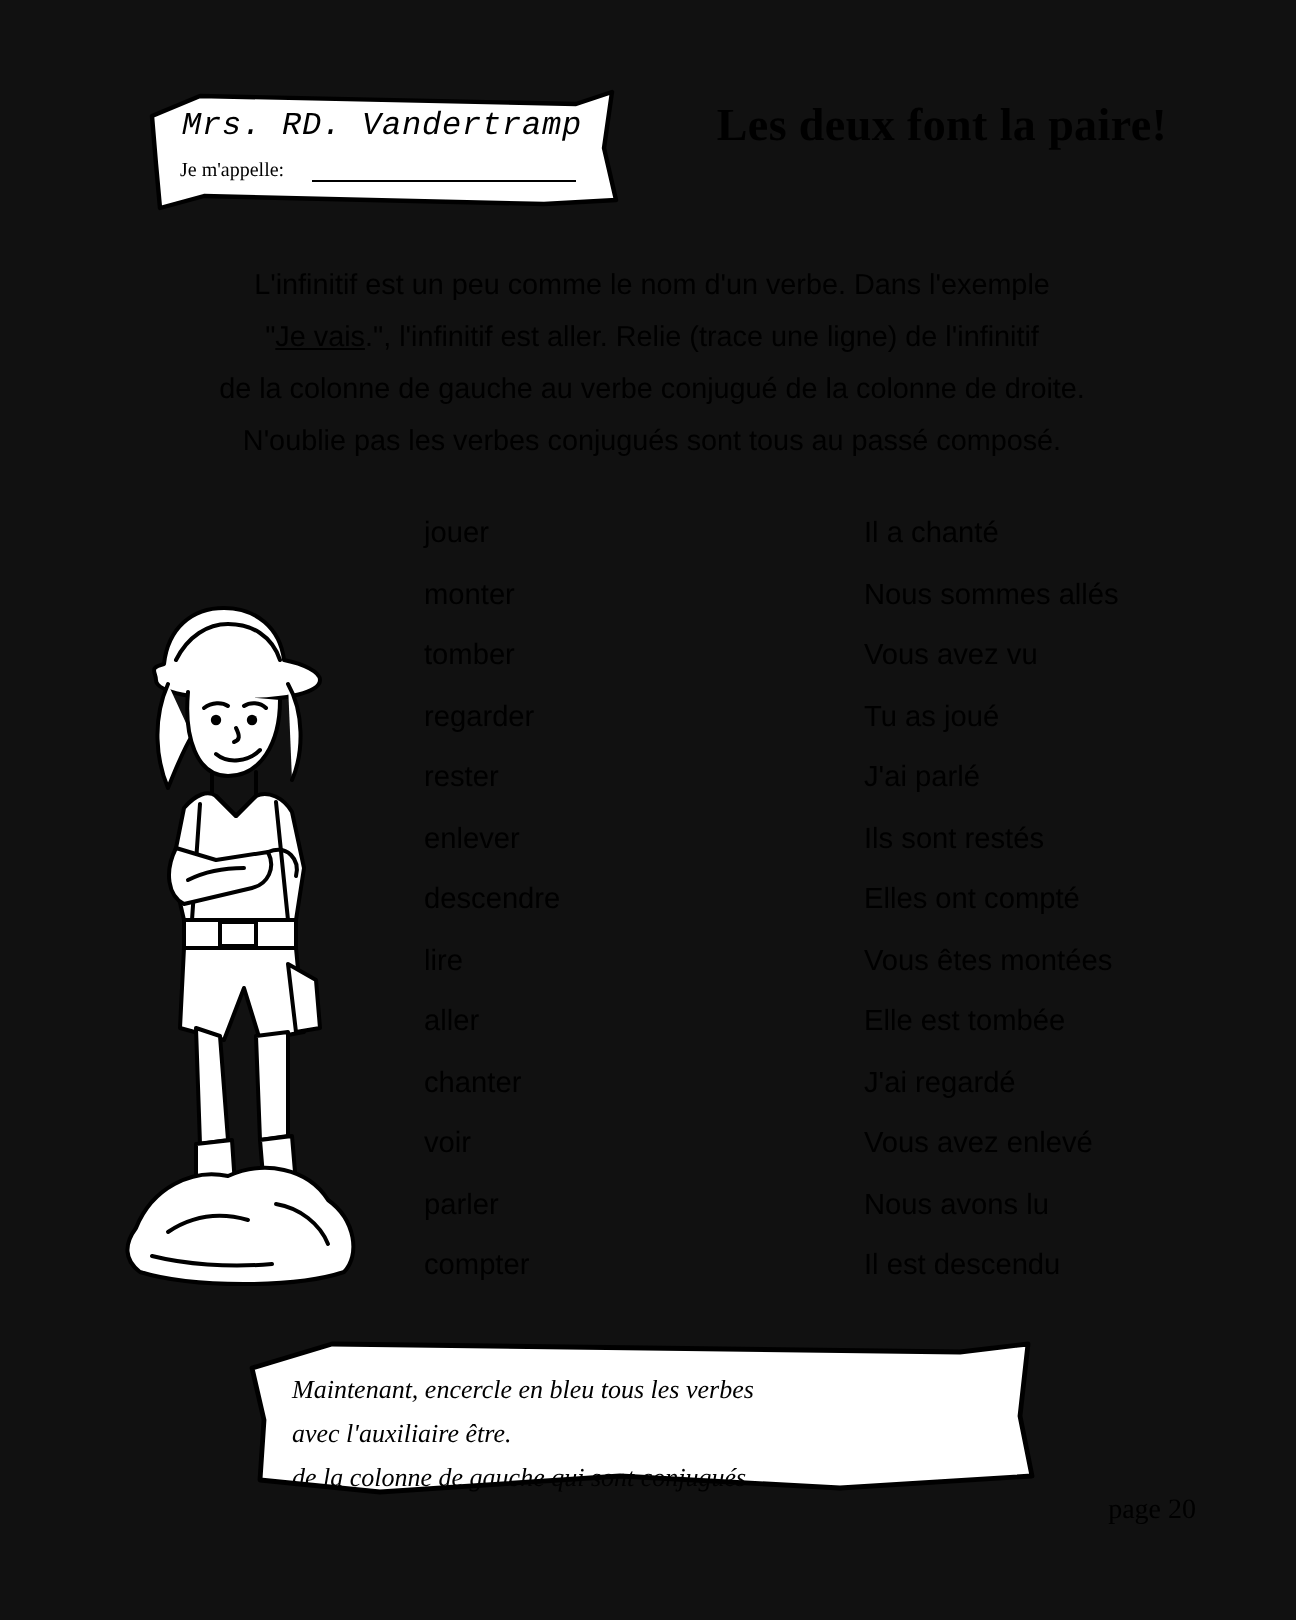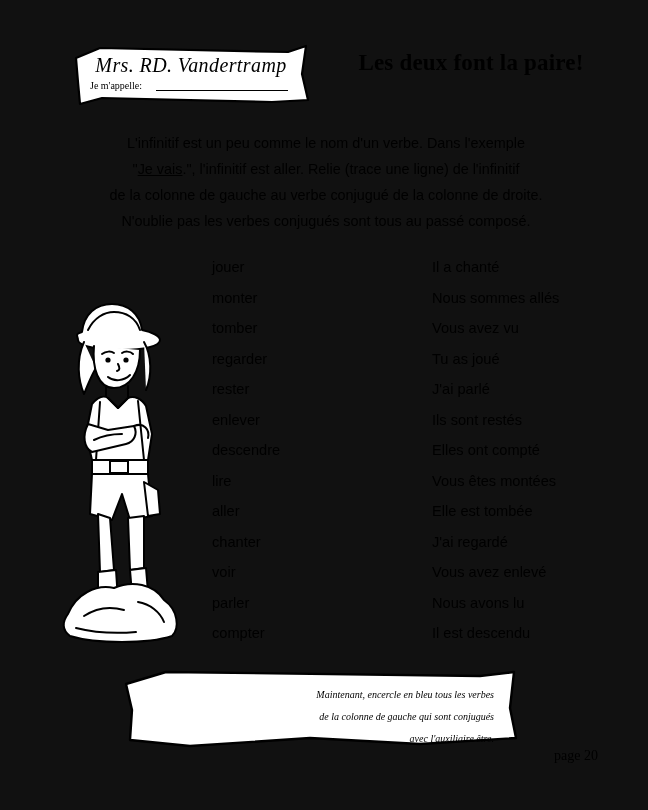--- a/index.html
+++ b/index.html
@@ -50,23 +50,23 @@
     top: 22px;
     width: 238px;
     height: 62px;
   }
   .name-box svg { position: absolute; left: 0; top: 0; }
   .name-title {
     position: absolute;
     left: 0; top: 10px;
     width: 238px;
     text-align: center;
-    font-family: Liberation Serif, serif;
+    font-family: Liberation Mono, monospace;
     font-style: italic;
-    font-size: 20px;
+    font-size: 16px;
     letter-spacing: 0.4px;
   }
   .name-sub {
     position: absolute;
     left: 18px; top: 36px;
     font-family: "Liberation Serif", serif;
     font-size: 10px;
   }
   .name-rule {
     position: absolute;
@@ -137,24 +137,24 @@
     top: 648px;
     width: 400px;
     height: 82px;
   }
   .footer-banner svg { position: absolute; left: 0; top: 0; }
   .footer-text {
     position: absolute;
     left: 26px;
     top: 14px;
     width: 348px;
-    text-align: right;
+    text-align: left;
     font-family: "Liberation Serif", serif;
     font-style: italic;
-    font-size: 10px;
+    font-size: 13px;
     line-height: 22px;
   }
 
   .page-number {
     position: absolute;
     right: 24px;
     top: 726px;
     font-size: 14px;
     font-family: "Liberation Serif", serif;
   }
@@ -309,21 +309,21 @@
         <div class="item">Il est descendu</div>
       </div>
     </div>
 
     <div class="footer-banner">
       <svg width="400" height="82" viewBox="0 0 400 82" xmlns="http://www.w3.org/2000/svg">
         <path d="M6,14 L46,2 L360,6 L394,2 L390,38 L396,68 L300,74 L190,68 L70,76 L10,70 L12,40 Z" fill="#ffffff" stroke="#000" stroke-width="2.4" stroke-linejoin="round"></path>
       </svg>
       <div class="footer-text">
         <div>Maintenant, encercle en bleu tous les verbes</div>
+        <div>avec l'auxiliaire être.</div>
         <div>de la colonne de gauche qui sont conjugués</div>
-        <div>avec l'auxiliaire être.</div>
       </div>
     </div>
 
     <div class="page-number">page 20</div>
 
   </div>
 </div>
 
 </body></html>

